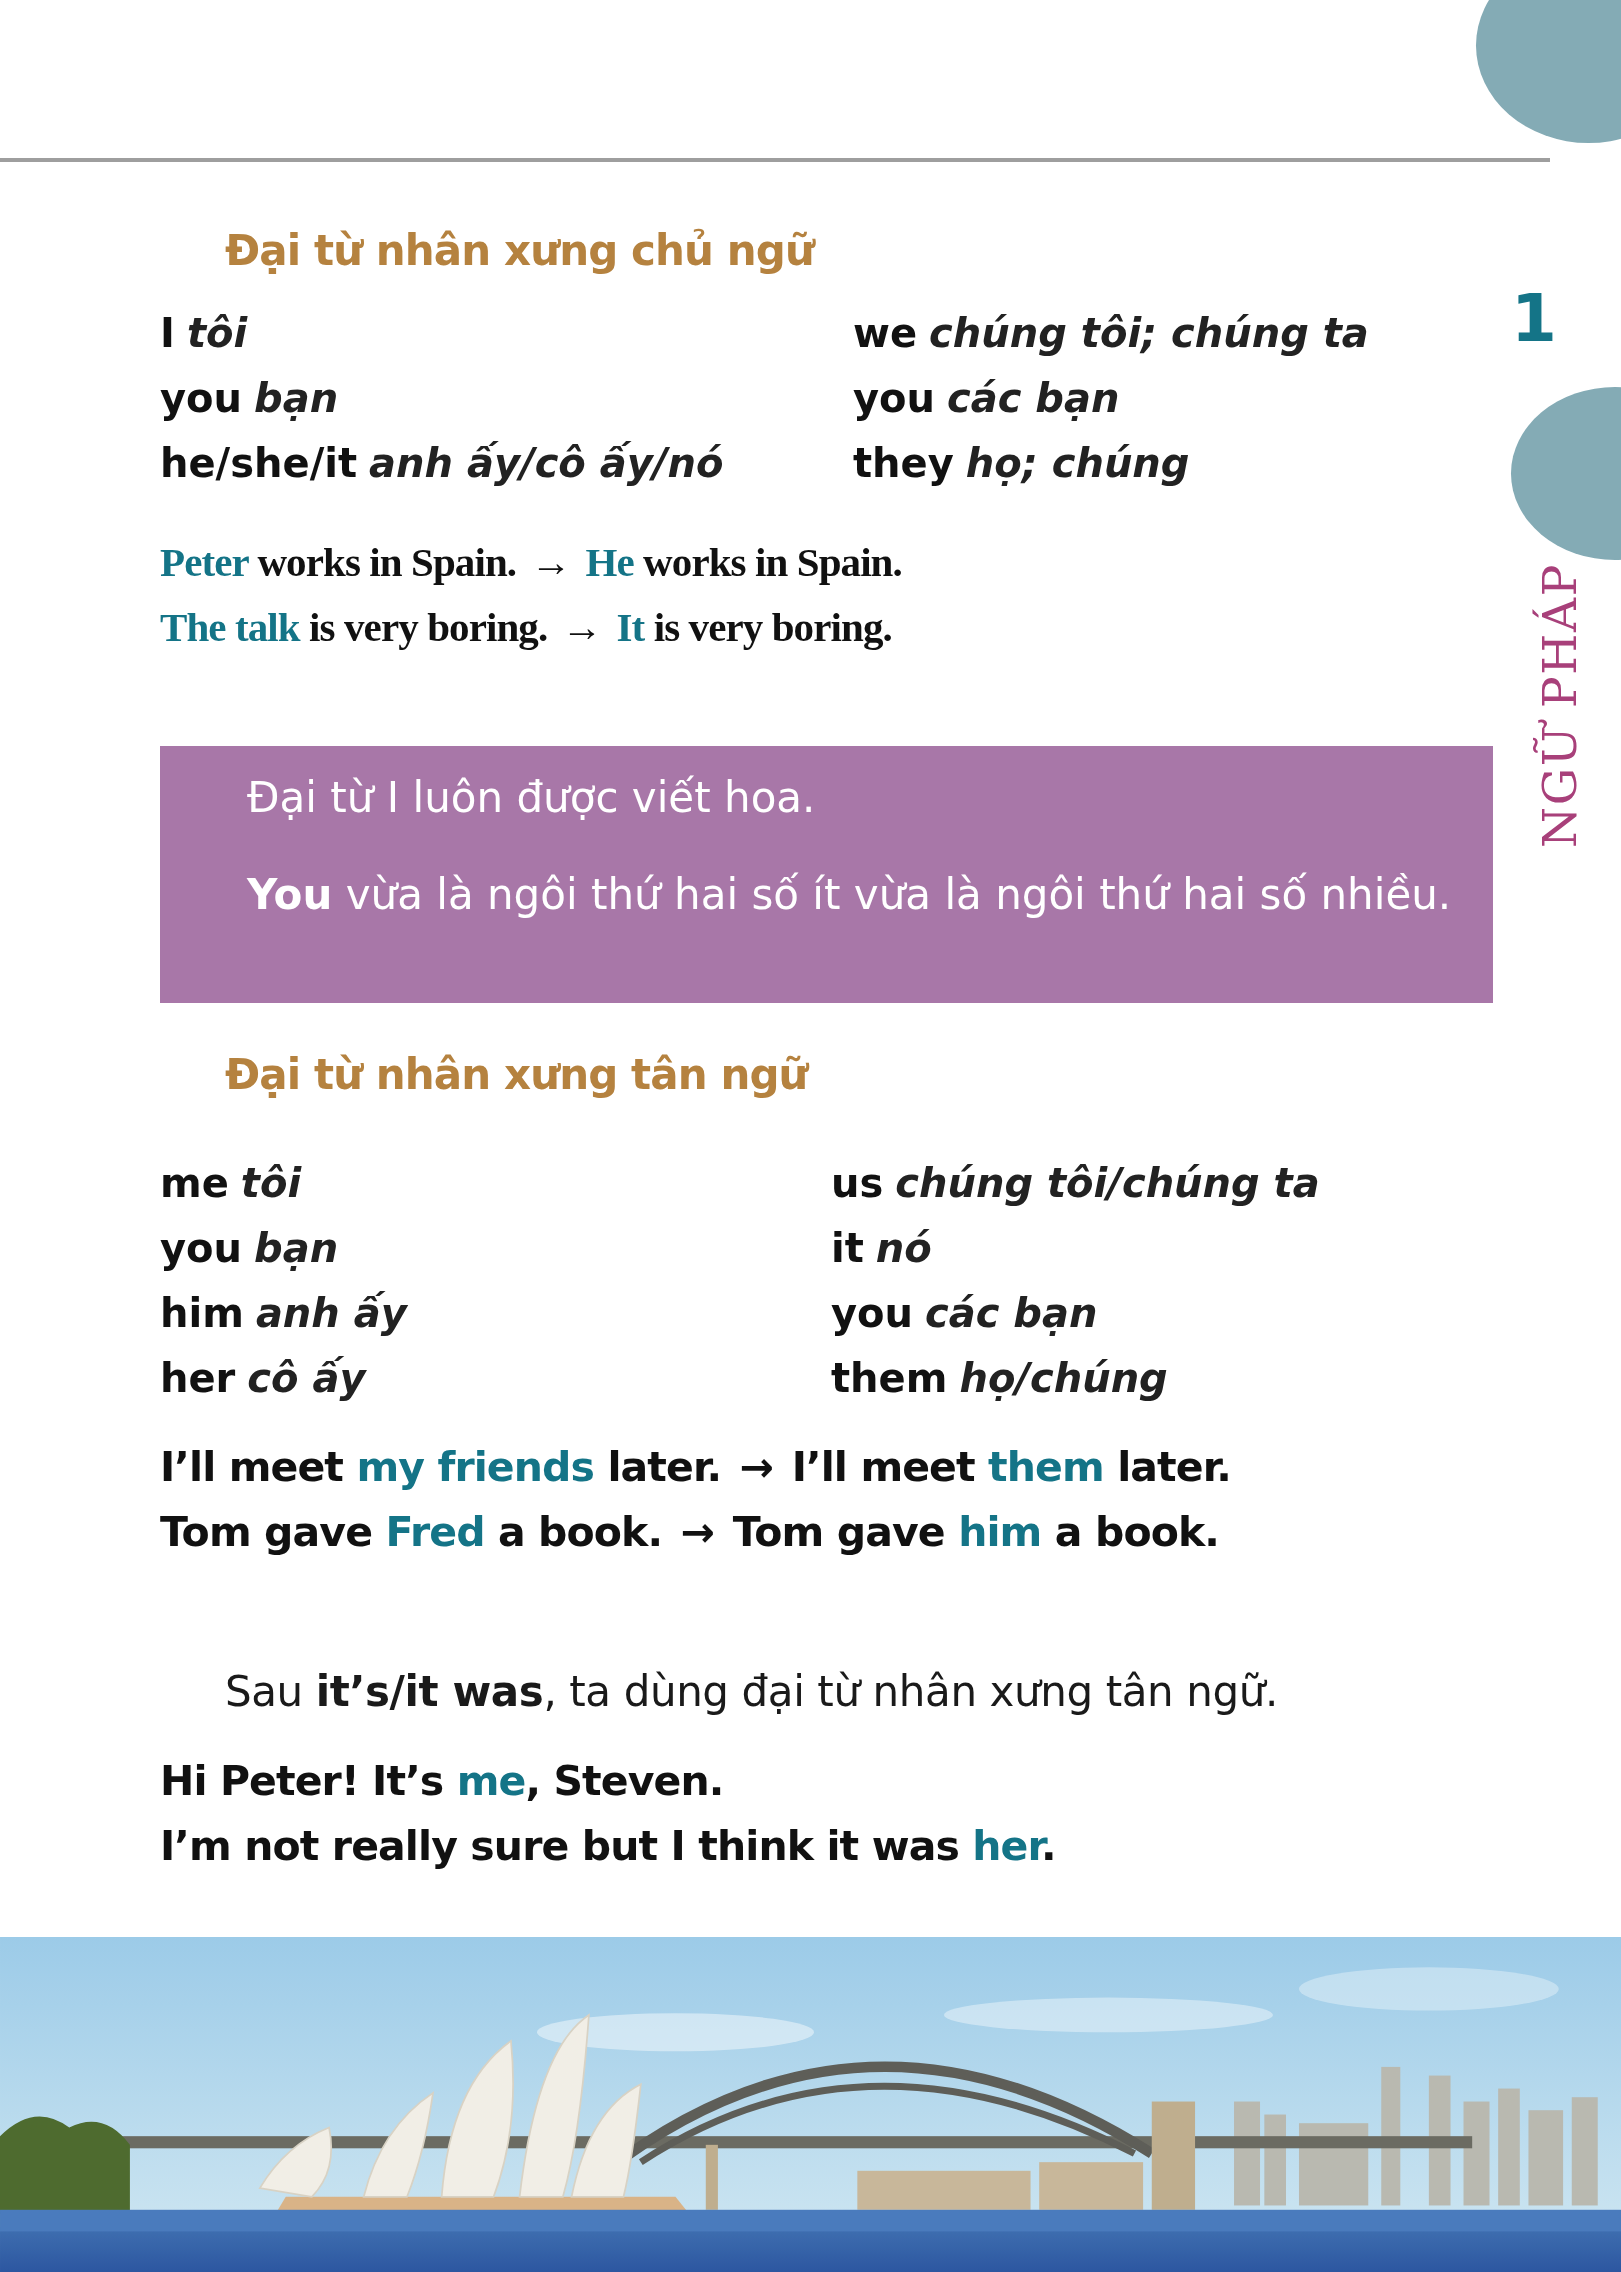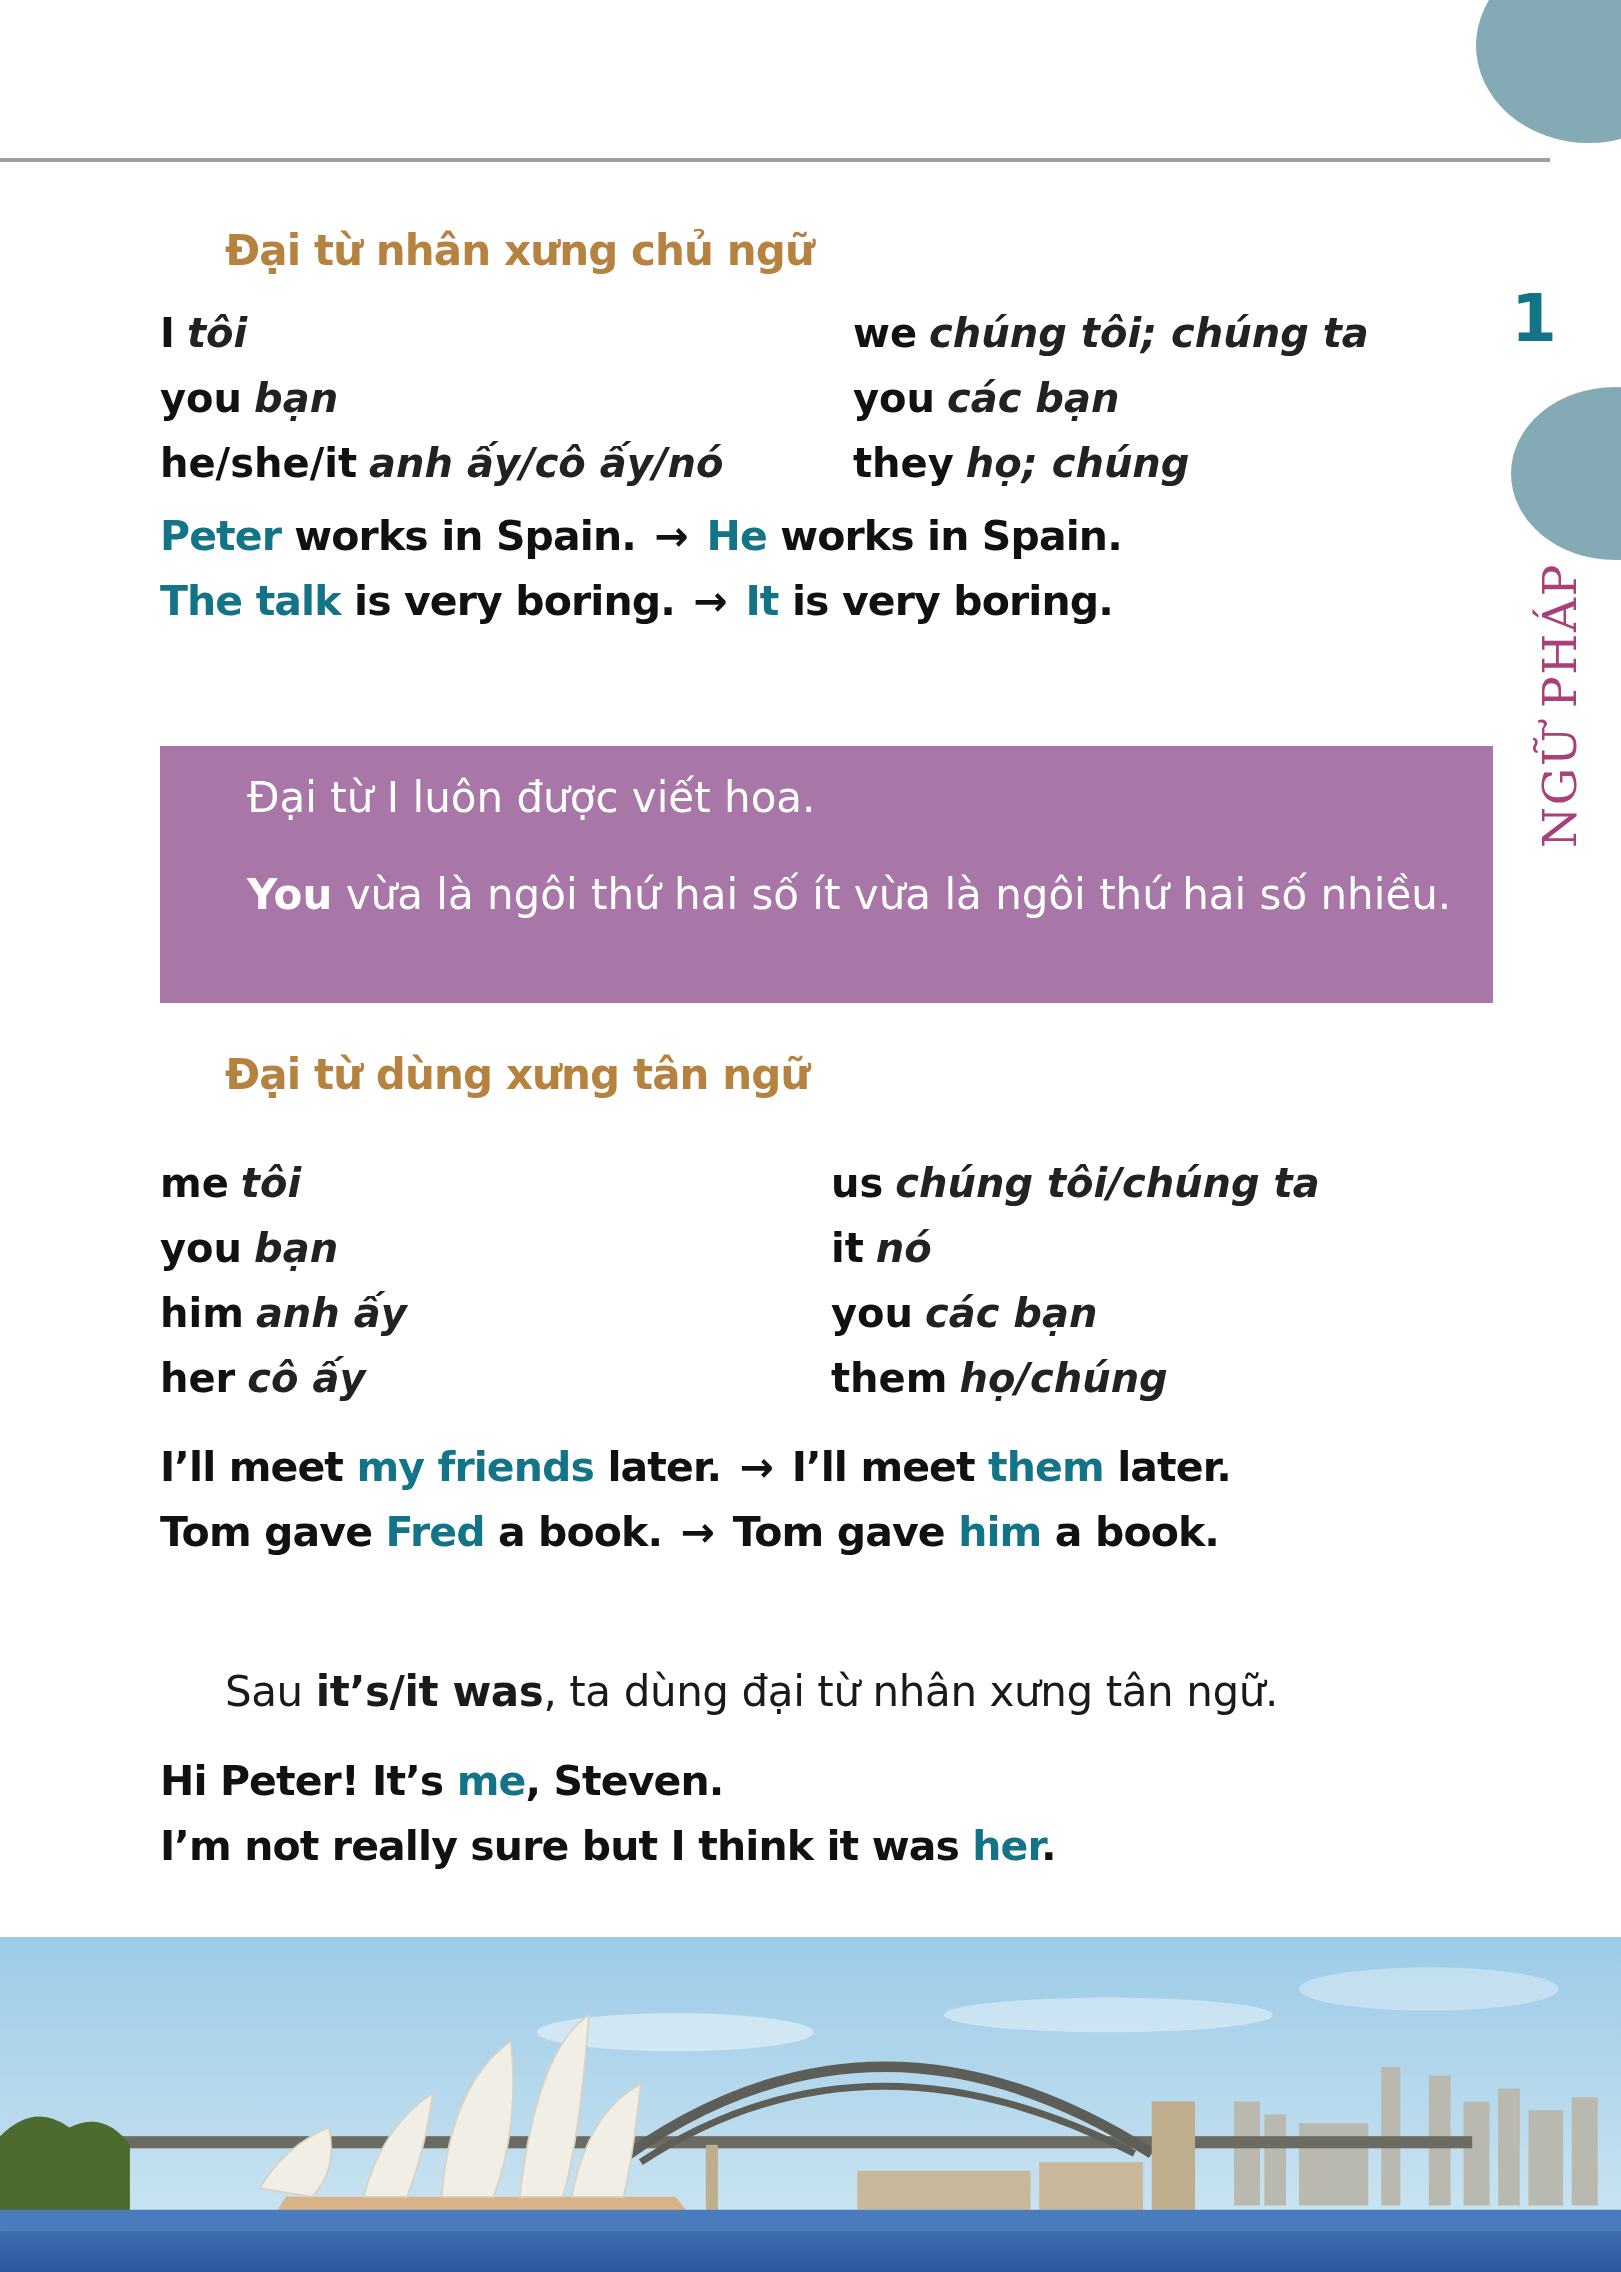--- a/index.html
+++ b/index.html
@@ -43,31 +43,31 @@
     <div class="pron-row"><b>you</b><i>bạn</i></div>
     <div class="pron-row"><b>he/she/it</b><i>anh ấy/cô ấy/nó</i></div>
   </div>
   <div class="pron-col" style="left:693px;">
     <div class="pron-row"><b>we</b><i>chúng tôi; chúng ta</i></div>
     <div class="pron-row"><b>you</b><i>các bạn</i></div>
     <div class="pron-row"><b>they</b><i>họ; chúng</i></div>
   </div>
 </div>
 
-<div class="examples" style="top:504px;">
+<div class="examples" style="top:530px;font-family:Liberation Serif, serif;">
   <div><span class="hl">Peter</span><span> works in Spain.</span> <span class="arrow">→</span> <span class="hl">He</span><span> works in Spain.</span></div>
   <div><span class="hl">The talk</span><span> is very boring.</span> <span class="arrow">→</span> <span class="hl">It</span><span> is very boring.</span></div>
 </div>
 
 <div class="note-box">
   <p class="n1">Đại từ I luôn được viết hoa.</p>
   <p class="n2"><b>You</b><span> vừa là ngôi thứ hai số ít vừa là ngôi thứ hai số nhiều.</span></p>
 </div>
 
-<div class="heading" style="top:1050px;">Đại từ dùng xưng tân ngữ</div>
+<div class="heading" style="top:1050px;">Đại từ nhân xưng tân ngữ</div>
 
 <div class="pron-grid" style="top:1151px;">
   <div class="pron-col" style="left:0;">
     <div class="pron-row"><b>me</b><i>tôi</i></div>
     <div class="pron-row"><b>you</b><i>bạn</i></div>
     <div class="pron-row"><b>him</b><i>anh ấy</i></div>
     <div class="pron-row"><b>her</b><i>cô ấy</i></div>
   </div>
   <div class="pron-col" style="left:671px;">
     <div class="pron-row"><b>us</b><i>chúng tôi/chúng ta</i></div>

